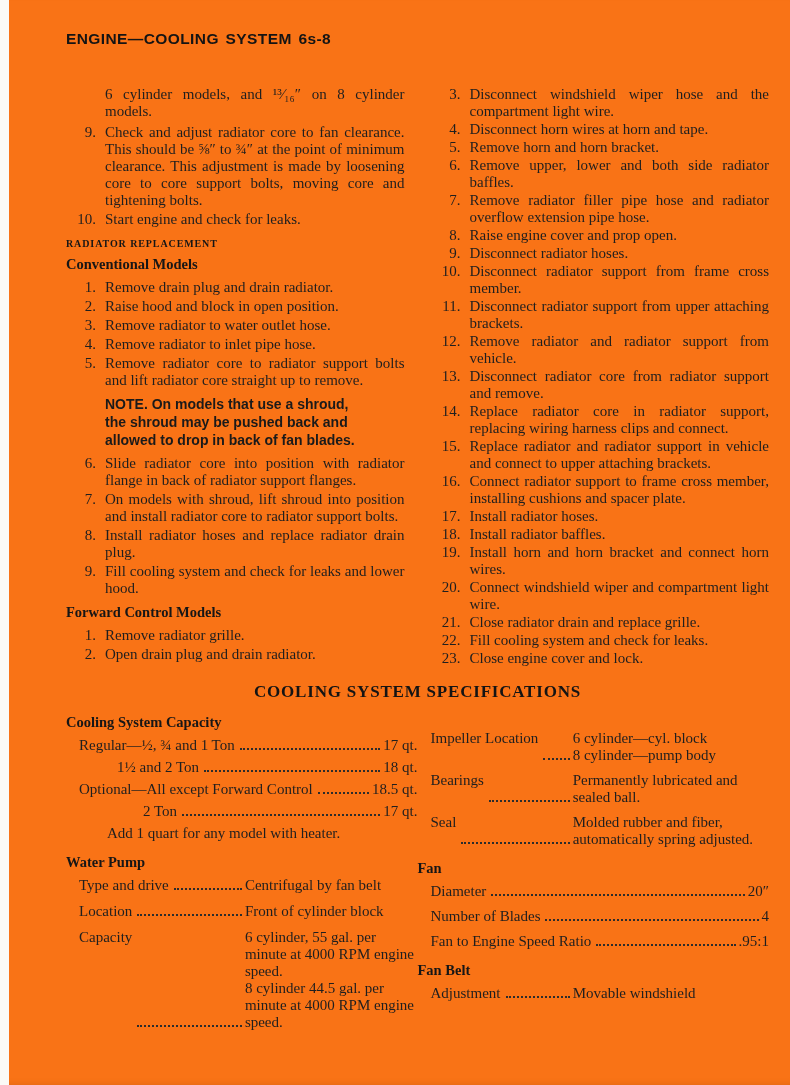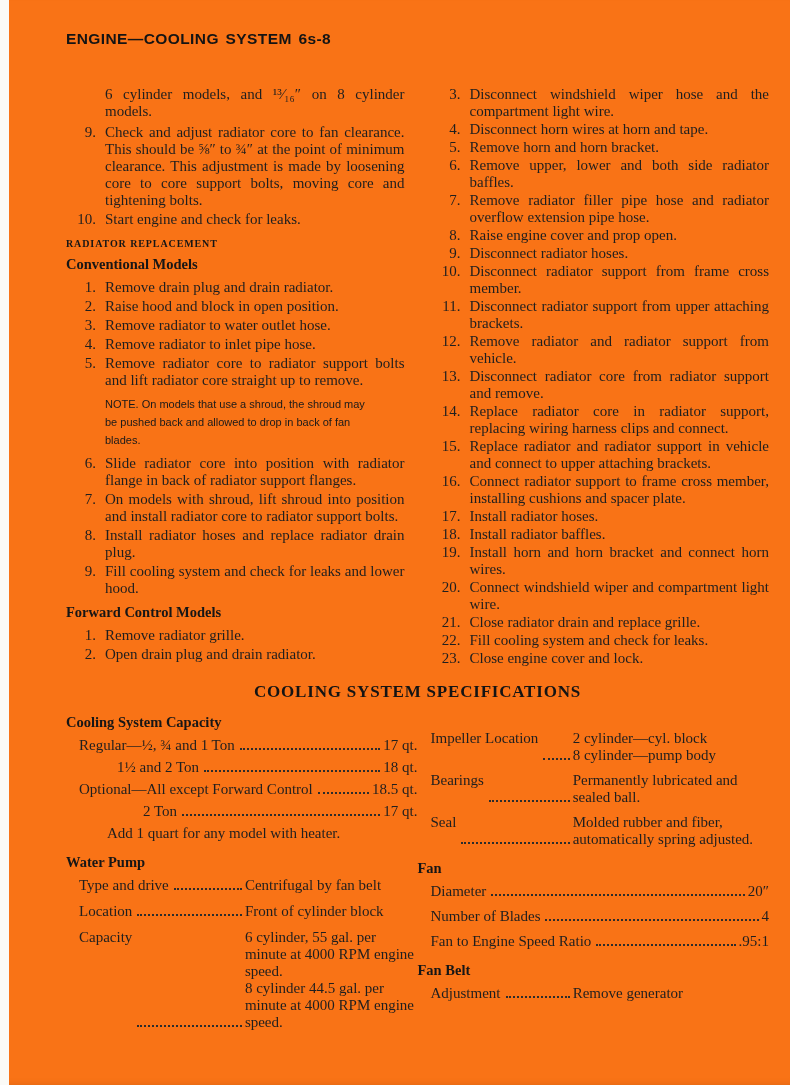--- a/index.html
+++ b/index.html
@@ -24,21 +24,21 @@
   .dense .proc-item{margin-bottom:1px;}
   .num{width:39px;flex:none;box-sizing:border-box;text-align:right;padding-right:9px;line-height:17px;}
   .txt{flex:1;text-align:justify;line-height:17px;}
   .section-heading{
     font-size:10px;font-weight:bold;letter-spacing:.9px;
     margin:10px 0 6px;color:#161616;
   }
   .sub-heading{font-size:14.5px;font-weight:bold;margin:7px 0 6px;color:#161616;}
   .note{
     font-family:"Liberation Sans","DejaVu Sans",sans-serif;
-    font-weight:normal;font-size:11px;line-height:18px;
+    font-weight:bold;font-size:14px;line-height:18px;
     margin:6px 0 6px 39px;max-width:264px;color:#1a1a1a;
   }
   .spec-title{
     text-align:center;font-size:17px;font-weight:bold;letter-spacing:.8px;
     margin:14px 0 12px;color:#141414;
   }
   .spec-columns{display:flex;}
   .spec-col{flex:1;min-width:0;}
   .spec-heading{font-size:14.5px;font-weight:bold;margin:0 0 6px;color:#161616;}
   .spec-heading.mt{margin-top:12px;}
@@ -283,21 +283,21 @@
           </div>
         </div>
     </div>
 
     <div class="spec-col spec-col-right">
       <div class="spec-rows defrows cont-rows">
           <div class="spec-row">
             <span class="lbl ind-0">Impeller Location</span>
             <span class="leader"></span>
             <div class="val-col">
-              <div class="val-line">2 cylinder—cyl. block</div>
+              <div class="val-line">6 cylinder—cyl. block</div>
               <div class="val-line">8 cylinder—pump body</div>
             </div>
           </div>
           <div class="spec-row">
             <span class="lbl ind-0">Bearings</span>
             <span class="leader"></span>
             <div class="val-col">
               <div class="val-line">Permanently lubricated and sealed ball.</div>
             </div>
           </div>
@@ -326,21 +326,21 @@
             <span class="leader"></span>
             <span class="val">.95:1</span>
           </div>
         </div>
       <h3 class="spec-heading mt">Fan Belt</h3>
       <div class="spec-rows defrows">
           <div class="spec-row">
             <span class="lbl ind-0">Adjustment</span>
             <span class="leader"></span>
             <div class="val-col">
-              <div class="val-line">Remove generator</div>
+              <div class="val-line">Movable windshield</div>
             </div>
           </div>
         </div>
     </div>
 
   </div>
 
 </div>
 
 </body></html>

